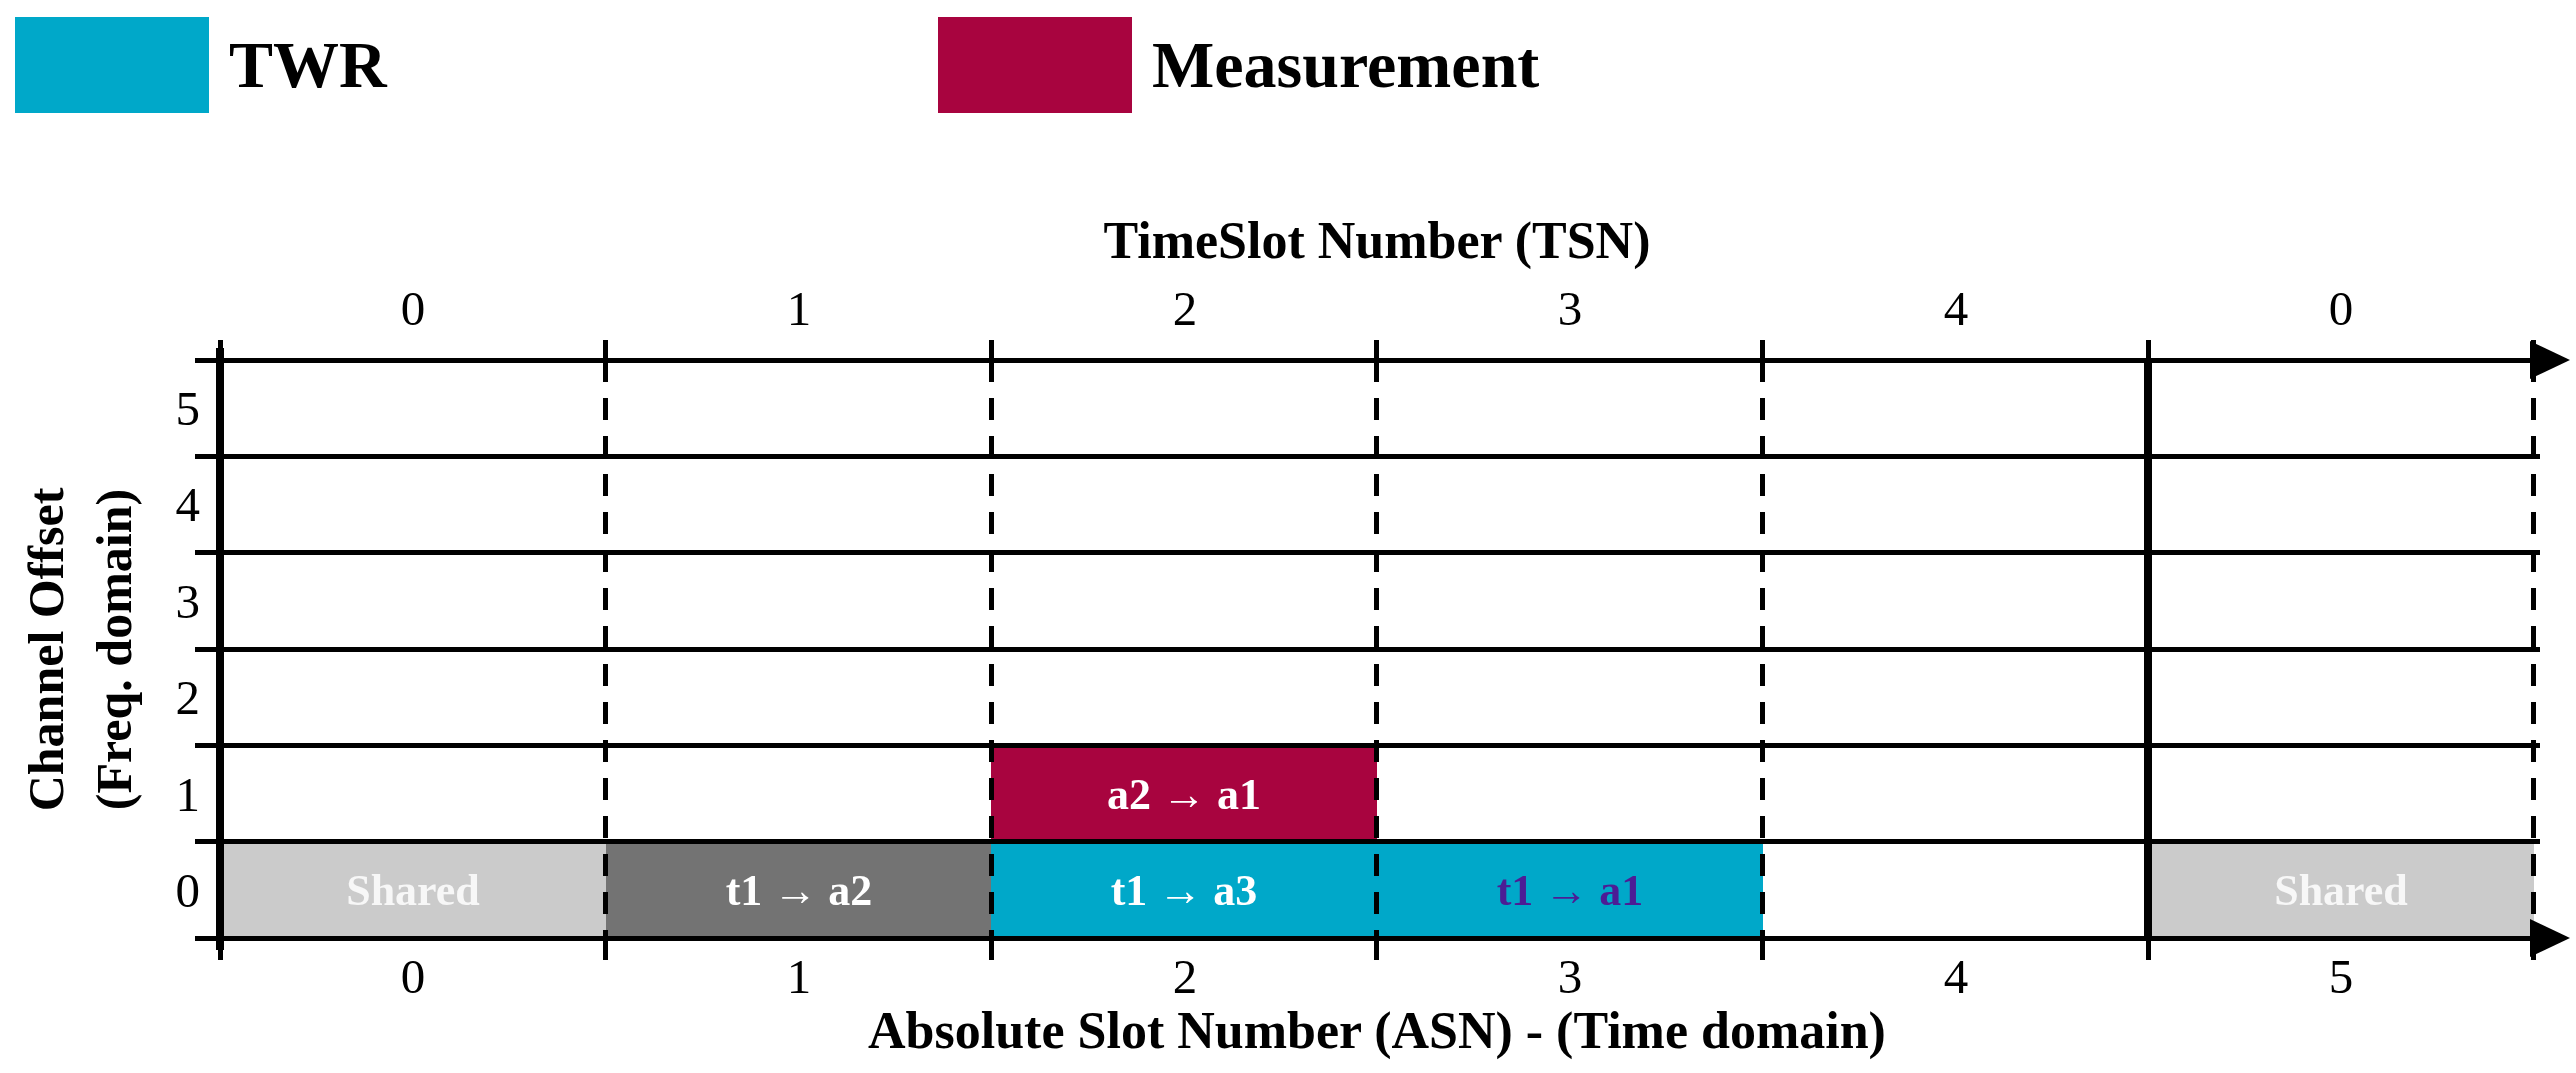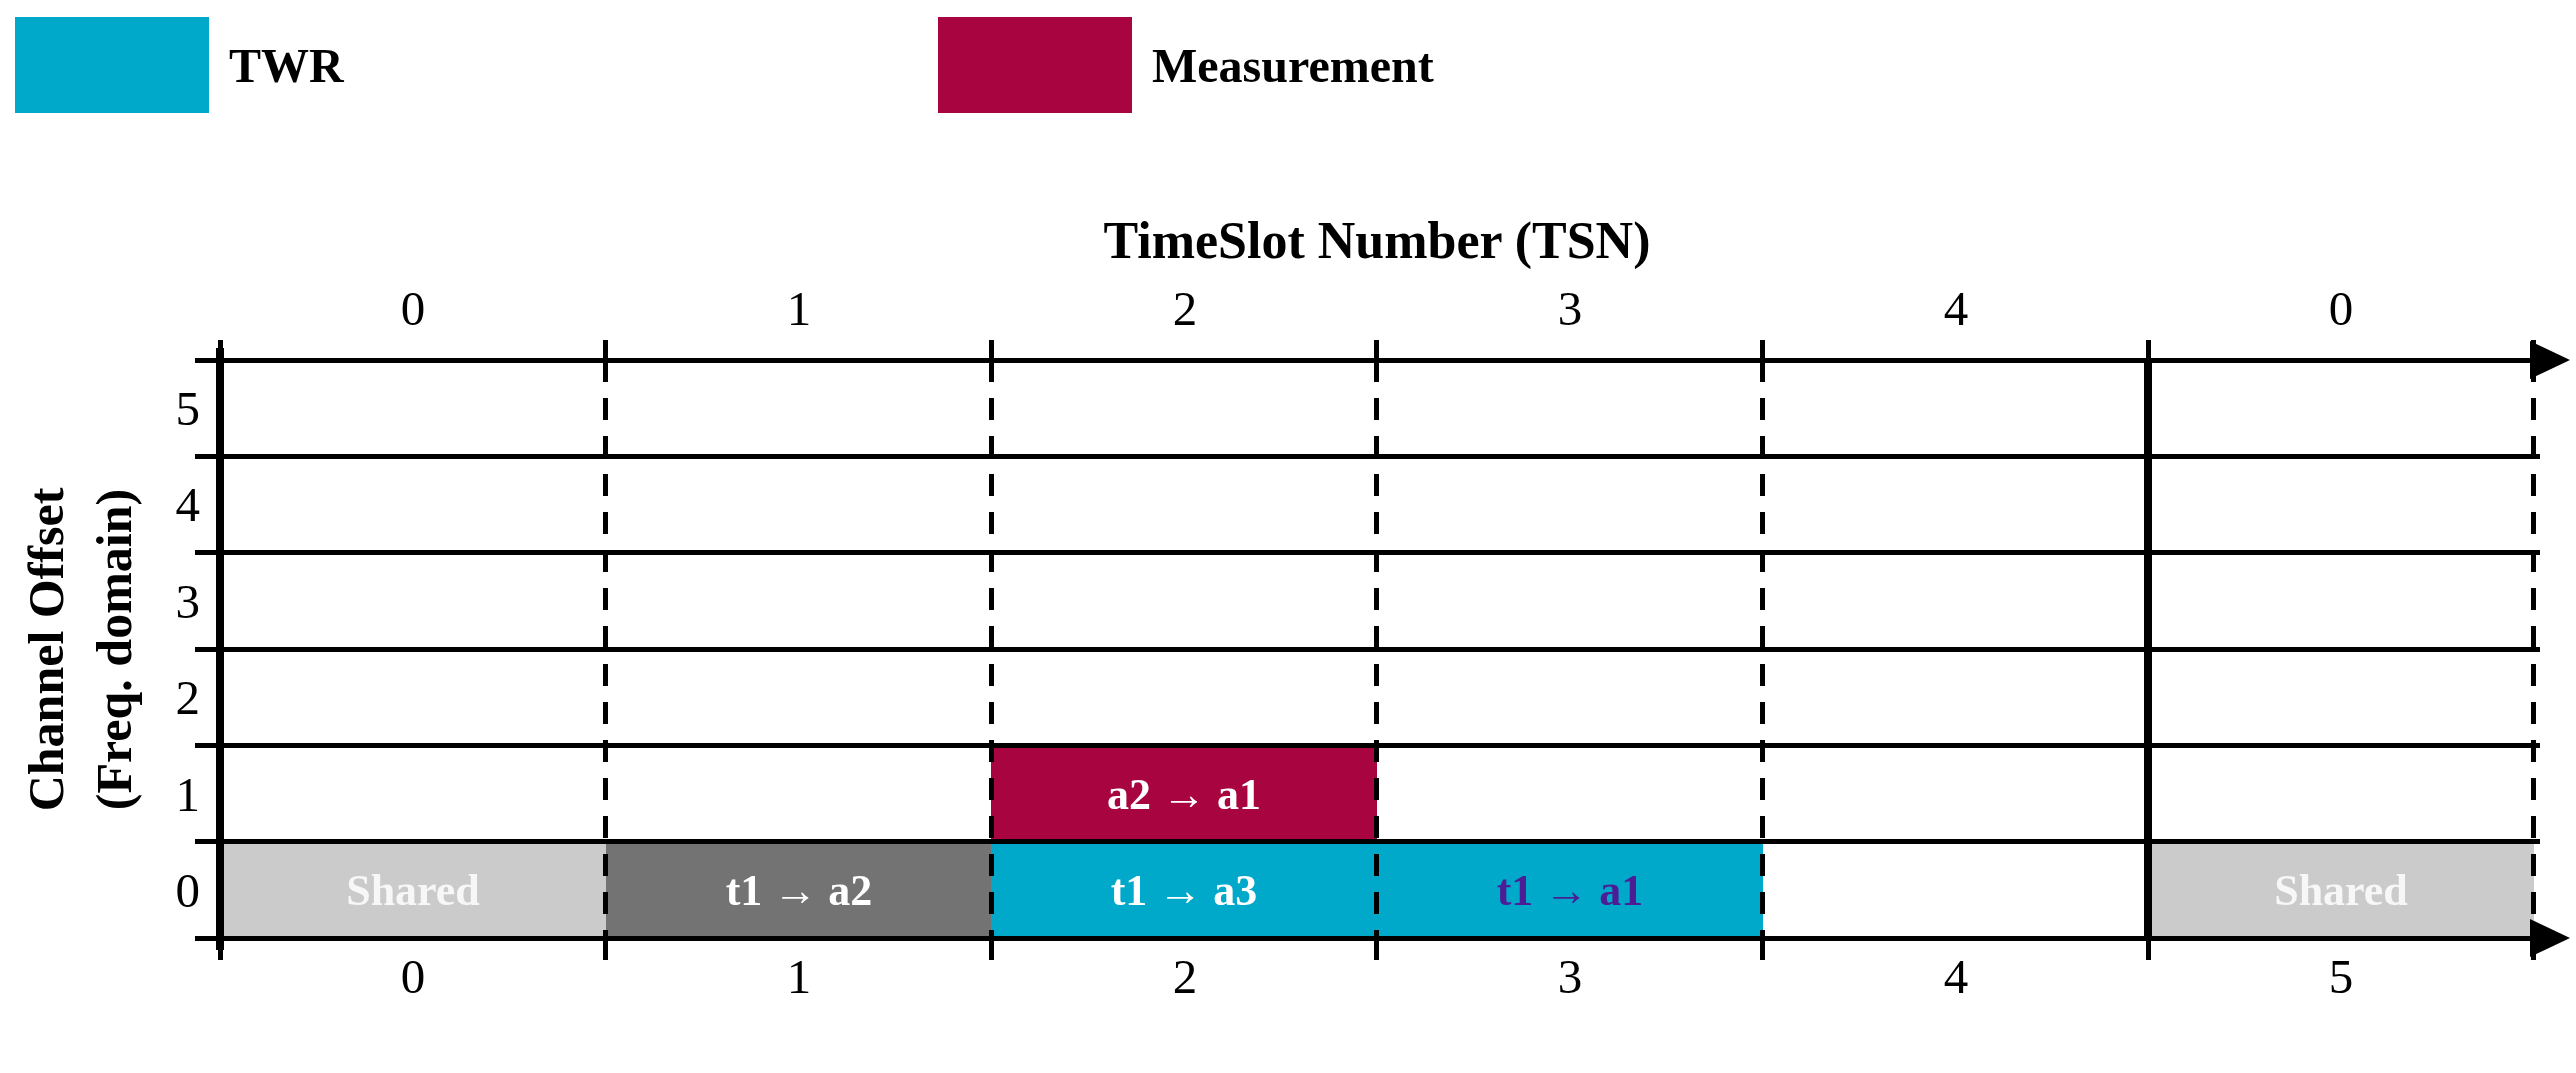--- a/index.html
+++ b/index.html
@@ -7,21 +7,21 @@
     position:relative;
     width:2576px;height:1074px;
     background:#ffffff;
     font-family:"Liberation Serif","DejaVu Serif",serif;
     color:#000;
     overflow:hidden;
   }
   
   .legend-item{position:absolute;top:17px;display:flex;align-items:center;gap:20px;}
   .swatch{width:194px;height:96px;}
-  .legend-label{font-size:48px;font-weight:bold;white-space:nowrap;}
+  .legend-label{font-size:66px;font-weight:bold;white-space:nowrap;}
   
   .top-title{position:absolute;left:220px;top:211px;width:2314px;text-align:center;
              font-size:52px;font-weight:bold;white-space:nowrap;}
   .bottom-title{position:absolute;left:220px;top:1001px;width:2314px;text-align:center;
              font-size:52px;font-weight:bold;white-space:nowrap;}
   .ylabel{position:absolute;left:-218px;top:578px;width:604px;height:143px;
           transform:rotate(-90deg);text-align:center;
           font-size:50px;font-weight:bold;line-height:1.35;white-space:nowrap;}
   .ttick,.btick{position:absolute;width:386px;text-align:center;font-size:49px;line-height:52px;}
   .ttick{top:283px;}
@@ -129,15 +129,16 @@
     <div class="arrow-right" style="left:2310px;top:-19px;"></div>
     <div class="arrow-right" style="left:2310px;top:559px;"></div>
   </div>
 
   <div class="btick" style="left:220px;">0</div>
   <div class="btick" style="left:606px;">1</div>
   <div class="btick" style="left:992px;">2</div>
   <div class="btick" style="left:1377px;">3</div>
   <div class="btick" style="left:1763px;">4</div>
   <div class="btick" style="left:2148px;">5</div>
+  <div class="bottom-title">Absolute Slot Number (ASN) - (Time domain)</div>
 
 </div>
 
 
 </body></html>

